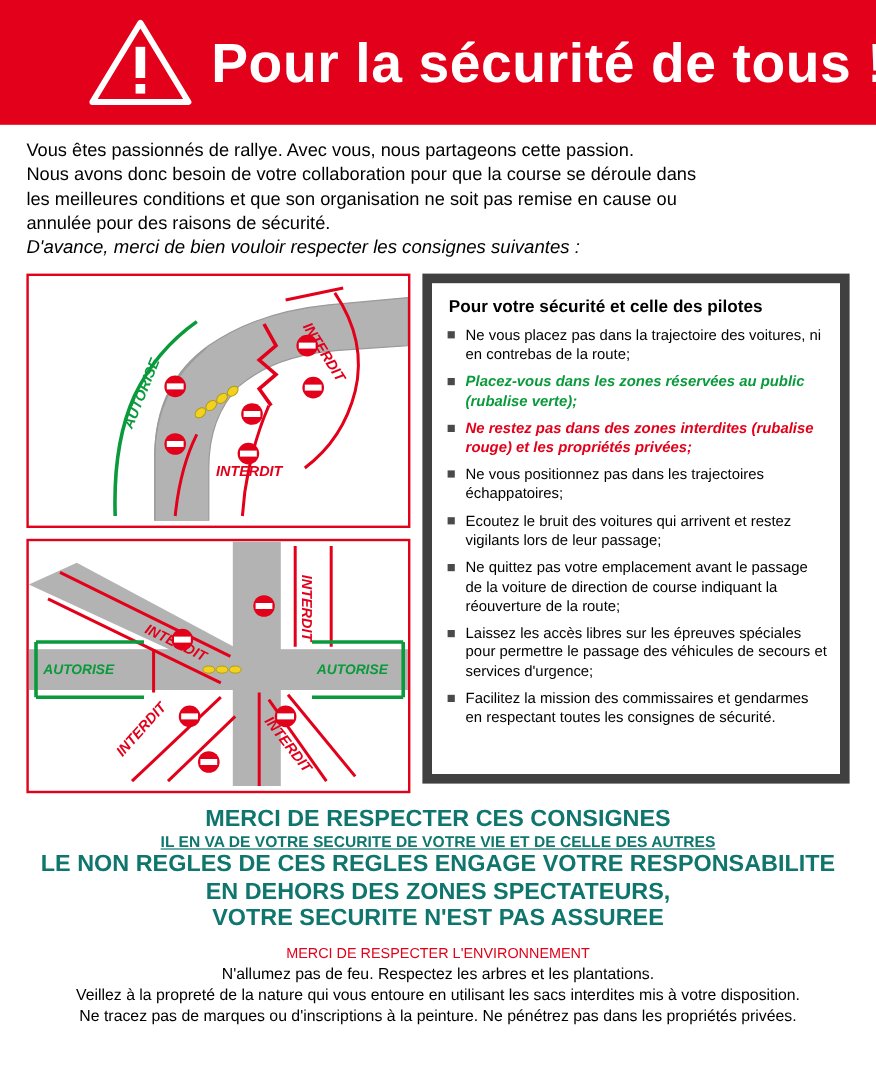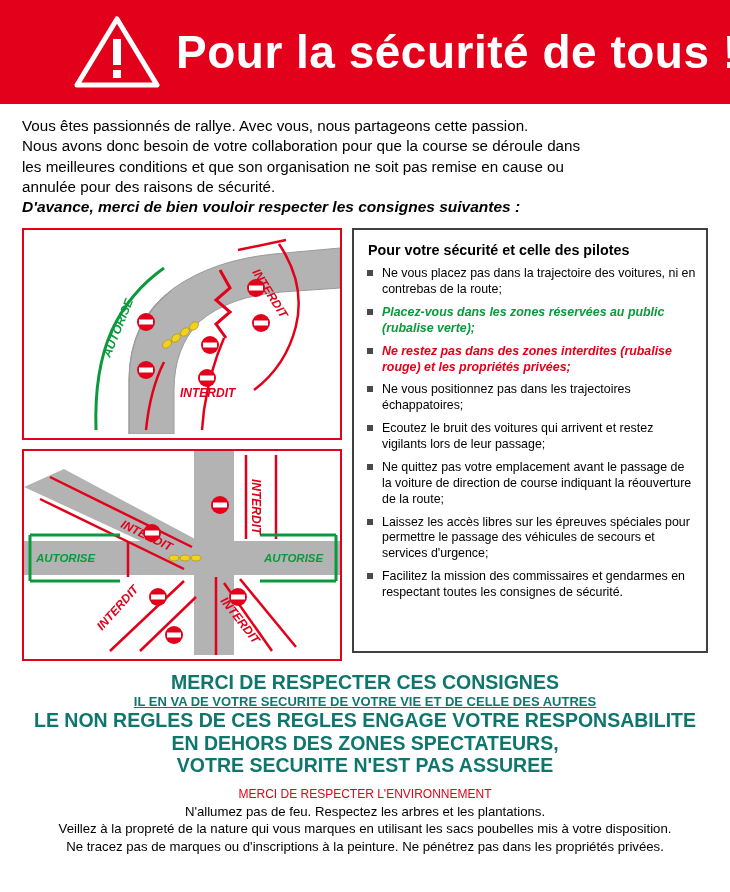--- a/index.html
+++ b/index.html
@@ -56,21 +56,21 @@
     color: #000;
   }
   .intro p { margin: 0; }
   .intro .l1 { }
   .intro .l2 { }
   .intro .l3 { }
   .intro .l4 { }
   .intro-emph {
     margin-top: 8px;
     font-style: italic;
-    font-weight: bold;
+    font-weight: normal;
     font-size: 15.5px;
   }
 
   
   .content {
     display: flex;
     padding: 8px 22px 0 22px;
     box-sizing: border-box;
     gap: 10px;
   }
@@ -85,21 +85,21 @@
     border: 2px solid #e2001a;
     background: #fff;
     position: relative;
     overflow: hidden;
   }
   .diagram-box.top { height: 208px; }
   .diagram-box.bottom { height: 208px; }
 
   .col-right {
     flex: 1 1 auto;
-    border: 2px solid #404040;
+    border: 8px solid #404040;
     padding: 12px 10px 10px 12px;
     box-sizing: border-box;
     height: 425px;
   }
   .right-title {
     font-weight: bold;
     font-size: 14.3px;
     margin: 0 0 8px 2px;
     color: #000;
   }
@@ -327,17 +327,17 @@
     <div class="m1">MERCI DE RESPECTER CES CONSIGNES</div>
     <div class="m2">IL EN VA DE VOTRE SECURITE DE VOTRE VIE ET DE CELLE DES AUTRES</div>
     <div class="m3">LE NON REGLES DE CES REGLES ENGAGE VOTRE RESPONSABILITE</div>
     <div class="m4">EN DEHORS DES ZONES SPECTATEURS,</div>
     <div class="m5">VOTRE SECURITE N'EST PAS ASSUREE</div>
   </div>
 
   <div class="env">
     <div class="env-title">MERCI DE RESPECTER L'ENVIRONNEMENT</div>
     <div class="env-line">N'allumez pas de feu. Respectez les arbres et les plantations.</div>
-    <div class="env-line">Veillez à la propreté de la nature qui vous marques en utilisant les sacs poubelles mis à votre disposition.</div>
+    <div class="env-line">Veillez à la propreté de la nature qui vous entoure en utilisant les sacs interdites mis à votre disposition.</div>
     <div class="env-line">Ne tracez pas de marques ou d'inscriptions à la peinture. Ne pénétrez pas dans les propriétés privées.</div>
   </div>
 
 </div>
 
 </body></html>

